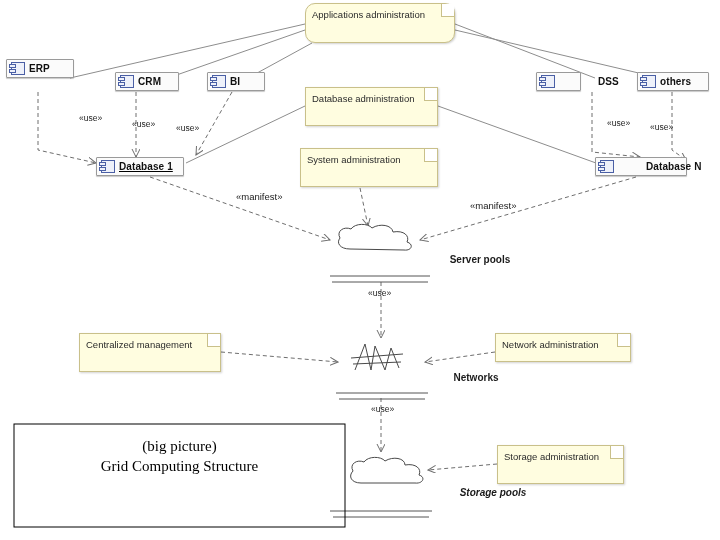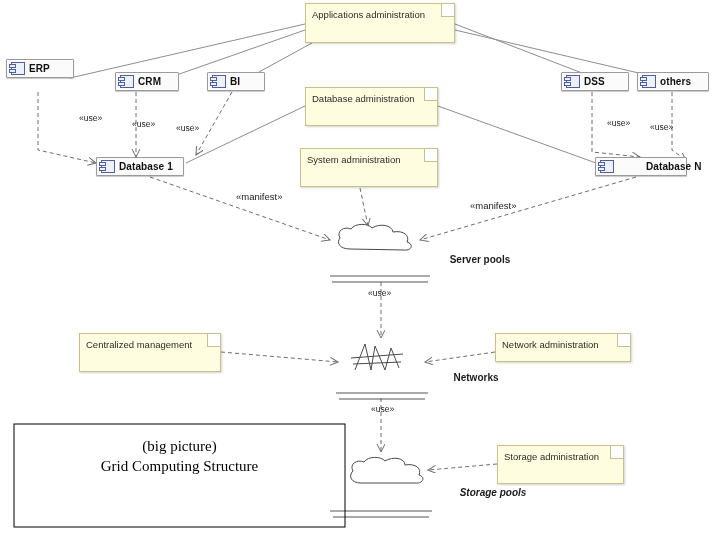--- a/index.html
+++ b/index.html
@@ -172,38 +172,38 @@
     <span class="lbl">ERP</span>
   </div>
   <div class="comp" style="left:104px; top:72px; width:64px;margin-left:11px;">
     <span class="glyph"></span>
     <span class="lbl">CRM</span>
   </div>
   <div class="comp" style="left:207px; top:72px; width:58px;">
     <span class="glyph"></span>
     <span class="lbl">BI</span>
   </div>
-  <div class="comp" style="left:561px; top:72px; width:68px;">
+  <div class="comp" style="left:536px; top:72px; width:45px;gap:39px;">
     <span class="glyph"></span>
     <span class="lbl">DSS</span>
   </div>
   <div class="comp" style="left:637px; top:72px; width:72px;">
     <span class="glyph"></span>
     <span class="lbl">others</span>
   </div>
-  <div class="comp" style="left:96px;  top:157px; width:88px;">
+  <div class="comp" style="left:96px;  top:157px; width:88px;text-decoration:underline;">
     <span class="glyph"></span>
     <span class="lbl">Database 1</span>
   </div>
   <div class="comp" style="left:595px; top:157px; width:92px;gap:28px;">
     <span class="glyph"></span>
     <span class="lbl">Database N</span>
   </div>
 
-  <div class="note" style="left:305px; top:3px; width:150px; height:40px;">
+  <div class="note" style="left:305px; top:3px; width:150px; height:40px;border-radius:10px;">
     <span class="fold"></span>
     <span class="ntxt">Applications administration</span>
   </div>
   <div class="note" style="left:305px; top:87px; width:133px; height:39px;">
     <span class="fold"></span>
     <span class="ntxt">Database administration</span>
   </div>
   <div class="note" style="left:300px; top:148px; width:138px; height:39px;">
     <span class="fold"></span>
     <span class="ntxt">System administration</span>

